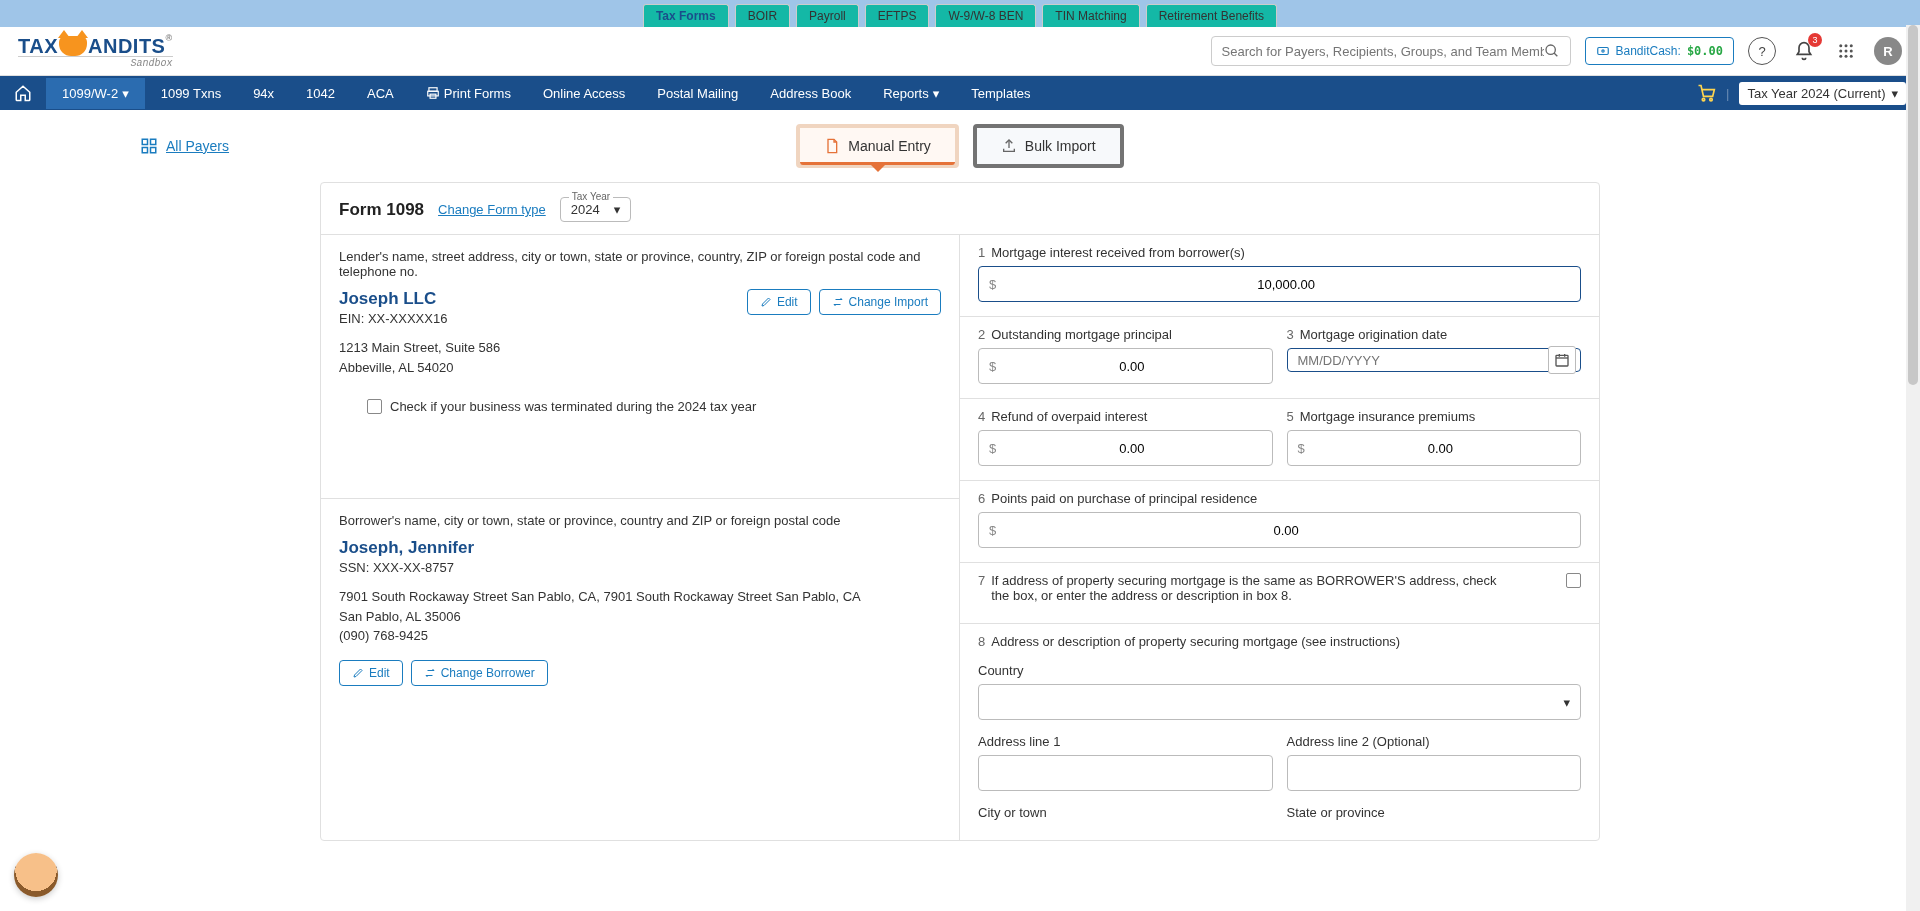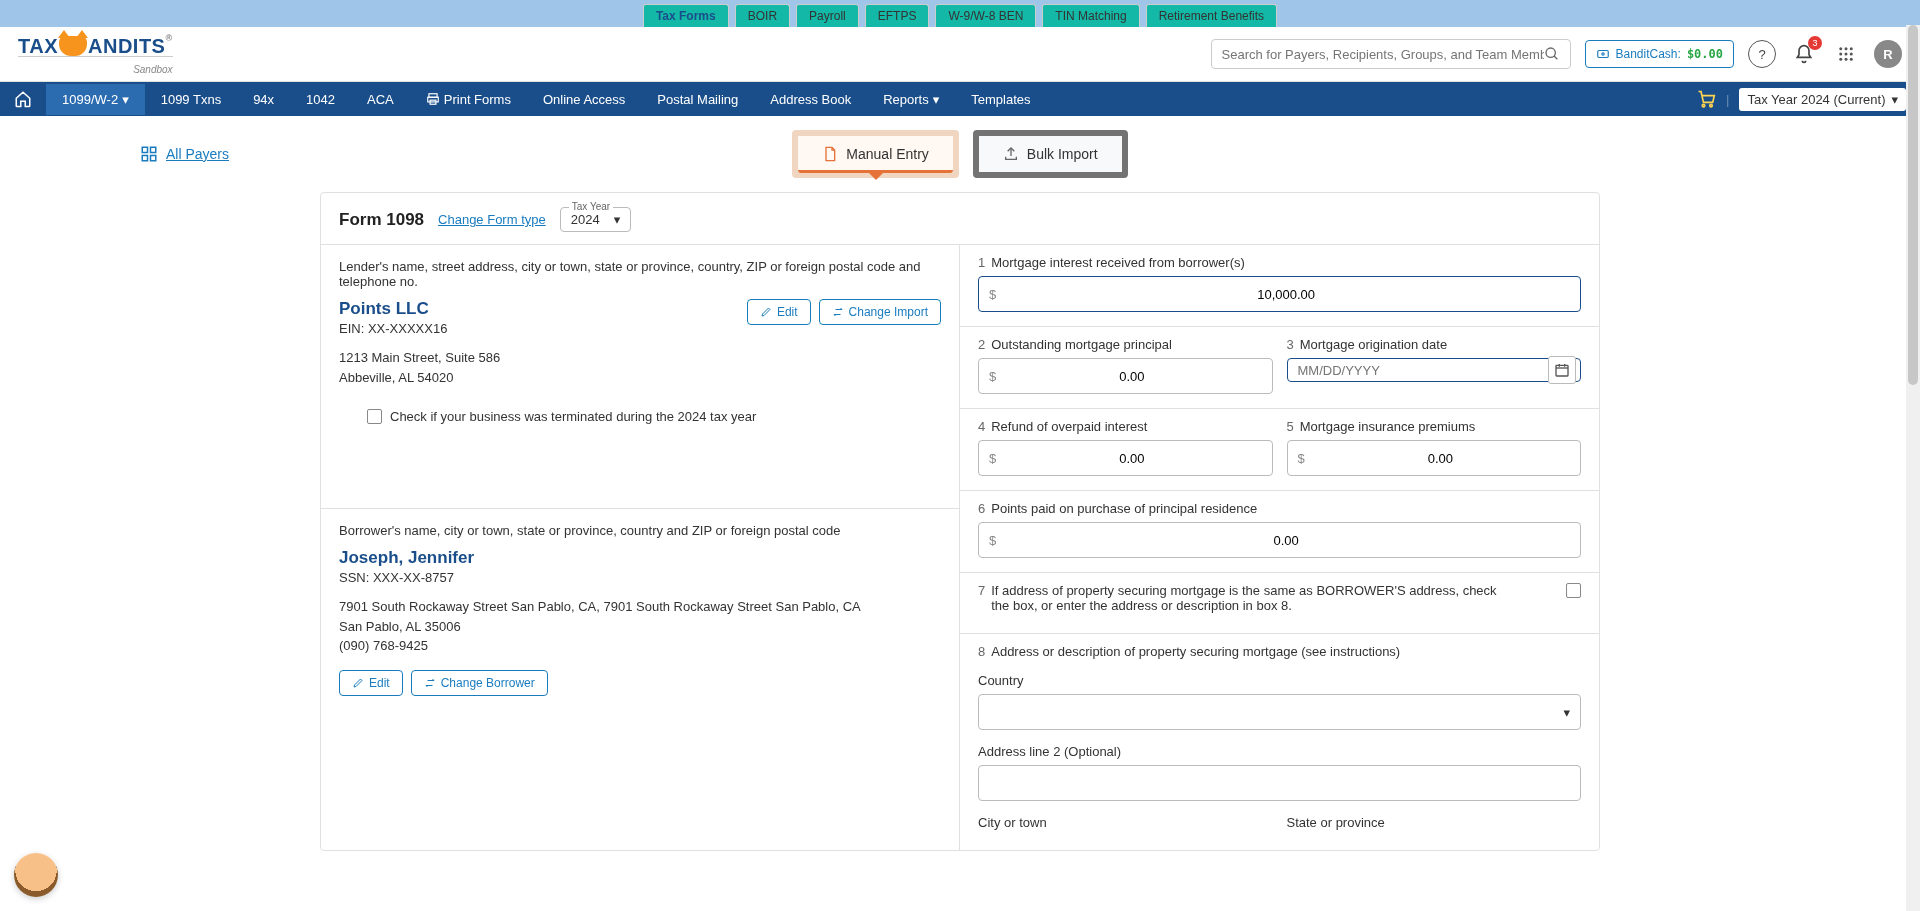--- a/index.html
+++ b/index.html
@@ -10,21 +10,21 @@
 .top-tab.active { font-weight: 600; color: #1a4e8a; }
 
 .header { display: flex; align-items: center; justify-content: space-between; padding: 6px 18px; border-bottom: 1px solid #e0e0e0; background: #fff; }
 .logo { display:flex; align-items:center; }
 .logo-text { font-size: 20px; font-weight: 700; letter-spacing: .5px; }
 .logo-text .tax { color: #1a4e8a; }
 .logo-text .fox { display:inline-block; width:28px; height:20px; background:#f7941e; border-radius:6px 6px 12px 12px; position:relative; top:3px; margin:0 1px;}
 .logo-text .fox::before, .logo-text .fox::after{content:"";position:absolute;width:0;height:0;border-left:6px solid transparent;border-right:6px solid transparent;border-bottom:8px solid #f7941e;top:-6px;}
 .logo-text .fox::before{left:-1px;} .logo-text .fox::after{right:-1px;}
 .logo-text .andits { color: #1a4e8a; }
-.logo-sub { font-size: 10px; color: #888; text-align: right; margin-top: -2px; font-style: italic; border-top:1px solid #ccc; padding-top:7px;}
+.logo-sub { font-size: 10px; color: #888; text-align: right; margin-top: -2px; font-style: italic; border-top:1px solid #ccc; padding-top:1px;font-family:Liberation Mono, monospace;}
 .logo-reg { font-size:9px; color:#888; vertical-align: top;}
 .header-right { display:flex; align-items:center; gap: 14px; }
 .search-box { display:flex; align-items:center; border:1px solid #ccc; border-radius:4px; width: 360px; padding: 6px 10px; }
 .search-box input { border:none; outline:none; flex:1; font-size:13px; }
 .search-icon { width:16px; height:16px; color:#666; }
 .bandit-cash { border:1px solid #1a7cbf; color:#1a7cbf; border-radius:4px; padding: 6px 10px; display:flex; align-items:flex-end; gap:6px; font-size:12px;}
 .bandit-cash .amt { color:#28a745; font-weight:600; font-family: monospace; }
 .header-icon { width:28px; height:28px; display:flex; align-items:center; justify-content:center; border-radius:50%; border:1.5px solid #555; cursor:pointer; color:#444;}
 .header-icon.noborder{border:none;}
 .notif { position:relative; }
@@ -36,21 +36,21 @@
 .nav-item { padding: 8px 16px; font-size:13px; cursor:pointer; display:flex; align-items:center; gap:4px;}
 .nav-item.active { background: #2b6cb0; }
 .nav-spacer { flex:1; }
 .nav-right { display:flex; align-items:center; gap:10px; padding-right:14px;}
 .cart-icon { color:#ffd54f; }
 .tax-year-select { background:#fff; color:#333; border-radius:3px; padding:4px 8px; display:flex; align-items:center; gap:6px; font-size:13px;}
 
 .sub-header { display:flex; align-items:center; justify-content:center; position:relative; padding: 14px 0; }
 .sub-header .all-payers { position:absolute; left:140px; display:flex; align-items:center; gap:8px; color:#1a7cbf; text-decoration:underline; font-size:14px;}
 .entry-tabs { display:flex; gap:14px; }
-.entry-tab { border:6px solid #737373; border-radius:4px; padding: 10px 24px; display:flex; align-items:center; gap:8px; font-size:14px; cursor:pointer; background:#f7f9fb;}
+.entry-tab { border:4px solid #737373; border-radius:4px; padding: 10px 24px; display:flex; align-items:center; gap:8px; font-size:14px; cursor:pointer; background:#f7f9fb;}
 .entry-tab.active { background:#fff8f3; border-color:#f0d5c0; color:#333; position:relative;}
 .entry-tab.active::after{content:"";position:absolute;left:0;right:0;bottom:-1px;height:3px;background:#e57238;border-radius:0 0 4px 4px;}
 .entry-tab.active .caret{position:absolute;bottom:-8px;left:50%;transform:translateX(-50%);width:0;height:0;border-left:8px solid transparent;border-right:8px solid transparent;border-top:8px solid #e57238;}
 
 .form-wrap { max-width:1280px; margin: 0 auto; border:1px solid #e0e0e0; border-radius:4px; padding: 14px 0 0 0;}
 .form-header { display:flex; align-items:center; gap:14px; padding: 0 18px 12px 18px;}
 .form-title { font-size:17px; font-weight:700; color:#222; }
 .change-link { color:#1a7cbf; text-decoration:underline; font-size:13px;}
 .year-box { border:1px solid #bbb; border-radius:4px; padding: 4px 10px; position:relative; display:flex; align-items:center; gap:14px;}
 .year-box .lbl { position:absolute; top:-7px; left:8px; background:#fff; padding:0 3px; font-size:10px; color:#666;}
@@ -234,21 +234,21 @@
       <span>▾</span>
     </div>
   </div>
 
   <div class="form-grid">
     <div class="left-col">
       <div class="cell">
         <div class="cell-header">Lender's name, street address, city or town, state or province, country, ZIP or foreign postal code and telephone no.</div>
         <div class="lender-row">
           <div>
-            <div class="entity-name">Points LLC</div>
+            <div class="entity-name">Joseph LLC</div>
             <div class="entity-sub">EIN: XX-XXXXX16</div>
             <div class="addr-line">1213 Main Street, Suite 586</div>
             <div class="addr-line">Abbeville, AL 54020</div>
           </div>
           <div class="btn-row">
             <button class="btn-outline">
               <svg width="12" height="12" viewBox="0 0 24 24" fill="none" stroke="#1a7cbf" stroke-width="2">
                   <path d="M4 20l4-1L20 7l-3-3L5 16l-1 4z"></path>
                 </svg>
               <span>Edit</span>
@@ -386,20 +386,28 @@
         <div class="field-label">
             <span>Country</span>
           </div>
         <div class="select-box">
             <span></span>
             <span>▾</span>
           </div>
         <div class="field-row" style="margin-top:14px">
           <div class="field">
             <div class="field-label">
+                <span>Address line 1</span>
+              </div>
+            <div class="text-input">
+                <input style="">
+              </div>
+          </div>
+          <div class="field">
+            <div class="field-label">
                 <span>Address line 2 (Optional)</span>
               </div>
             <div class="text-input">
                 <input style="">
               </div>
           </div>
         </div>
         <div class="field-row" style="margin-top:14px">
           <div class="field">
             <div class="field-label">

